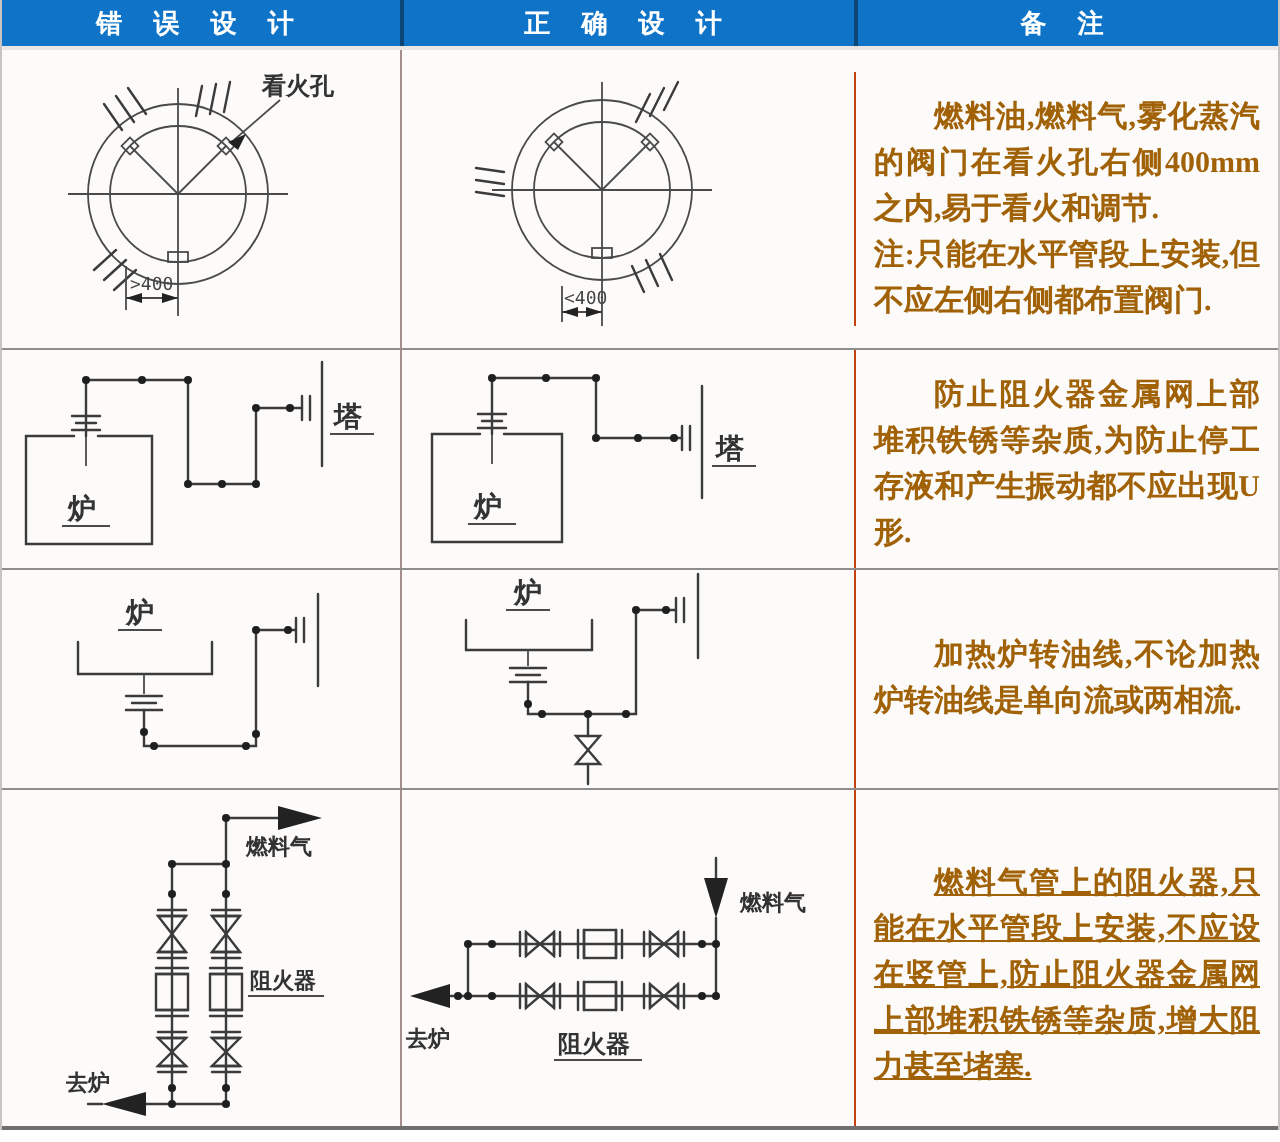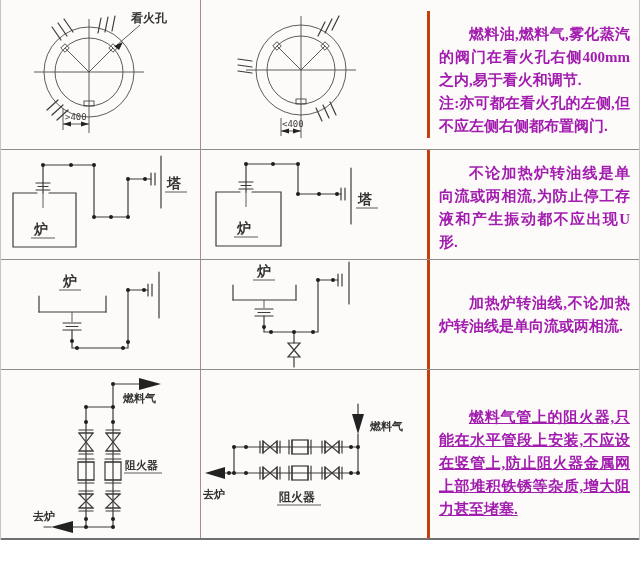--- a/index.html
+++ b/index.html
@@ -7,39 +7,44 @@
   .tbl{width:640px;border-left:1px solid #c8c4c4;border-right:1px solid #c8c4c4;box-sizing:border-box;background:#fcfbf9;}
   .hdr{display:flex;height:25px;background:#0f74c8;border-bottom:2px solid #e9e6e4;box-sizing:border-box;}
   .hcell{color:#ffffff;font-weight:bold;font-size:13px;letter-spacing:6px;display:flex;align-items:center;justify-content:center;box-sizing:border-box;font-family:"Liberation Sans",sans-serif;}
   .hc1{width:199px;}
   .hc2{width:227px;border-left:2px solid #0a4676;}
   .hc3{width:212px;border-left:2px solid #0a4676;}
   .row{display:flex;border-bottom:1px solid #8d8d8d;box-sizing:border-box;}
   .row:last-child{border-bottom:2px solid #6f6f6f;}
   .c1{width:199px;box-sizing:border-box;}
   .c2{width:227px;border-left:1px solid #a88d8d;box-sizing:border-box;}
-  .c3{width:247px;border-left:3px solid #c2410c;box-sizing:border-box;padding:0 9px;color:#a21caf;}
+  .c3{width:247px;border-left:1px solid #c2410c;box-sizing:border-box;padding:0 9px;color:#a16207;}
   .r1{height:150px;align-items:center;} .r2{height:110px;} .r3{height:110px;} .r4{height:170px;}
   .remark{font-size:15px;font-weight:bold;line-height:23px;text-align:justify;margin:0;}
   .ind{text-indent:2em;}
   .pt1{padding-top:12px;} .pt2{padding-top:12px;} .pt3{padding-top:32px;} .pt4{padding-top:36px;text-decoration:underline;}
   svg{display:block;}
   .s{stroke:#3b3b3b;stroke-width:1.2;fill:none;stroke-linecap:round;}
   .t{stroke:#4a4a4a;stroke-width:0.9;fill:none;}
   .dot{fill:#1f1f1f;stroke:none;}
   .fb{fill:#222222;stroke:none;}
   .dlbl{font-family:"Liberation Serif",serif;font-weight:bold;fill:#333333;}
   .dim{font-family:"DejaVu Sans Mono",monospace;fill:#444444;}
 </style>
 </head>
 <body>
 
 <div class="page">
   <div class="tbl">
 
+    <div class="hdr">
+      <div class="hcell hc1">错 误 设 计</div>
+      <div class="hcell hc2">正 确 设 计</div>
+      <div class="hcell hc3">备 注</div>
+    </div>
 
     <div class="row r1">
       <div class="c1">
         <svg width="199" height="150" viewBox="0 0 199 150">
           <circle class="t" cx="88" cy="72" r="45"></circle>
           <circle class="t" cx="88" cy="72" r="34"></circle>
           <line class="t" x1="33" y1="72" x2="143" y2="72"></line>
           <line class="t" x1="88" y1="19" x2="88" y2="133"></line>
           <line class="t" x1="88" y1="72" x2="112" y2="48"></line>
           <line class="t" x1="88" y1="72" x2="64" y2="48"></line>
@@ -99,21 +104,21 @@
           </g>
           <line class="t" x1="80" y1="118" x2="80" y2="136"></line>
           <line class="t" x1="80" y1="131" x2="100" y2="131"></line>
           <polygon class="fb" points="80,131 88,128.5 88,133.5"></polygon>
           <polygon class="fb" points="100,131 92,128.5 92,133.5"></polygon>
           <text class="dim" x="81" y="127" font-size="9">&lt;400</text>
         </svg>
       </div>
       <div class="c3 pt1">
         <p class="remark ind">燃料油,燃料气,雾化蒸汽的阀门在看火孔右侧400mm之内,易于看火和调节.</p>
-        <p class="remark">注:亦可都在看火孔的左侧,但不应左侧右侧都布置阀门.</p>
+        <p class="remark">注:只能在水平管段上安装,但不应左侧右侧都布置阀门.</p>
       </div>
     </div>
 
     <div class="row r2">
       <div class="c1">
         <svg width="199" height="110" viewBox="0 0 199 110">
           <path class="s" d="M36,43 H12 V97 H75 V43 H48"></path>
           <line class="t" x1="42" y1="43" x2="42" y2="58"></line>
           <g class="s">
             <line x1="35" y1="40" x2="49" y2="40"></line>
@@ -163,21 +168,21 @@
           <circle class="dot" cx="97" cy="44" r="2"></circle>
             <circle class="dot" cx="118" cy="44" r="2"></circle>
             <circle class="dot" cx="136" cy="44" r="2"></circle>
           <text class="dlbl" x="36" y="83" font-size="14">炉</text>
           <line class="t" x1="33" y1="87" x2="57" y2="87"></line>
           <text class="dlbl" x="157" y="54" font-size="14">塔</text>
           <line class="t" x1="155" y1="58" x2="177" y2="58"></line>
         </svg>
       </div>
       <div class="c3 pt2">
-        <p class="remark ind">不论加热炉转油线是单向流或两相流,为防止停工存液和产生振动都不应出现U形.</p>
+        <p class="remark ind">防止阻火器金属网上部堆积铁锈等杂质,为防止停工存液和产生振动都不应出现U形.</p>
       </div>
     </div>
 
     <div class="row r3">
       <div class="c1">
         <svg width="199" height="110" viewBox="0 0 199 110">
           <text class="dlbl" x="62" y="26" font-size="14">炉</text>
           <line class="t" x1="58" y1="30" x2="80" y2="30"></line>
           <g class="s">
             <line x1="38" y1="52" x2="105" y2="52"></line>

